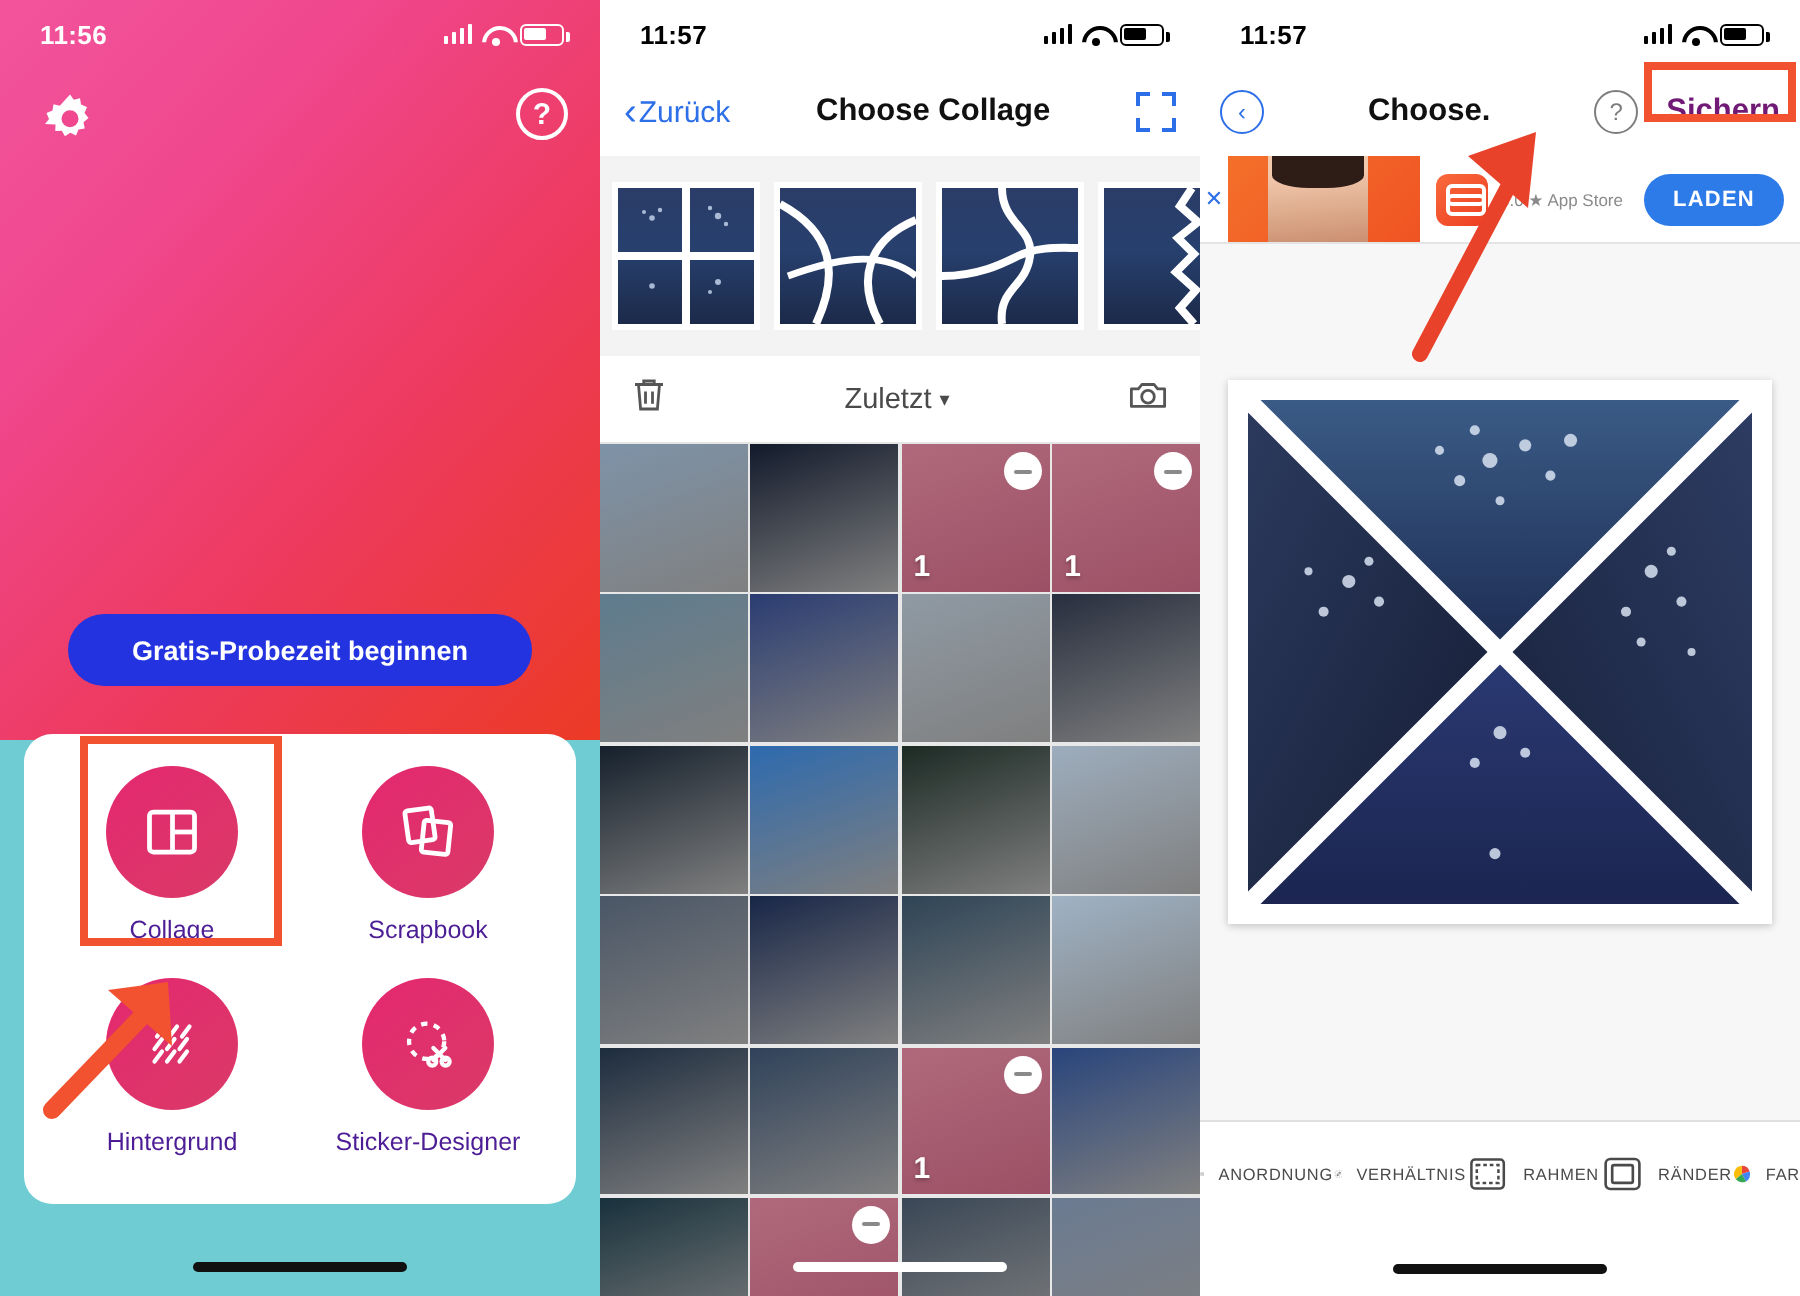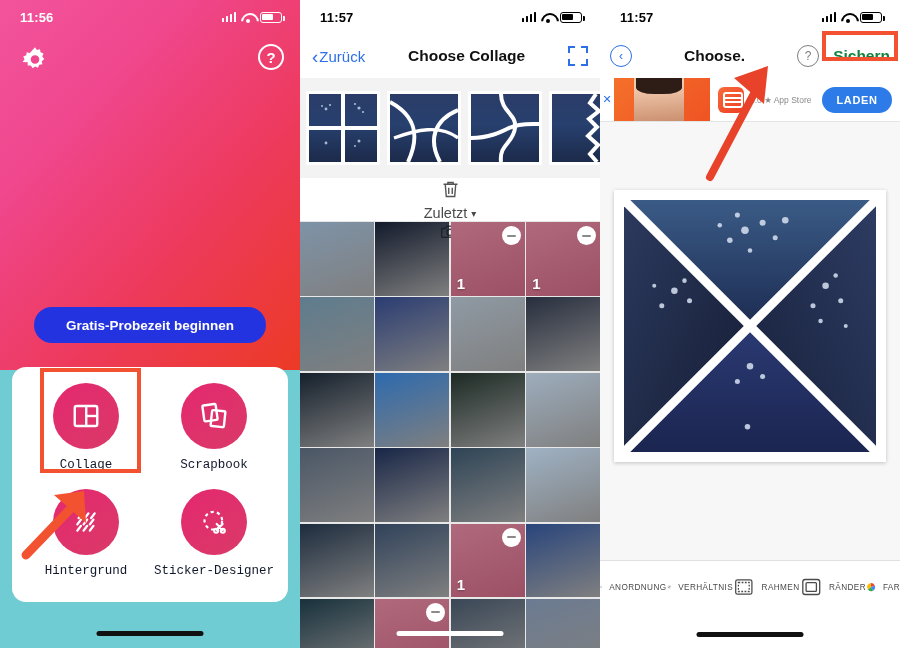--- a/index.html
+++ b/index.html
@@ -63,22 +63,22 @@
     background:#fff; border-radius:14px; z-index:6;
     display:grid; grid-template-columns:1fr 1fr; grid-template-rows:1fr 1fr;
     padding:16px 10px 8px;
   }
   .tile { display:flex; flex-direction:column; align-items:center; }
   .tile-circle {
     width:66px; height:66px; border-radius:50%;
     background:linear-gradient(140deg,#E4286F,#DA3A68);
     display:flex; align-items:center; justify-content:center;
   }
-  .tile-label { margin-top:9px; font-size:12.5px; color:#0f172a; text-align:center;
-                line-height:1.25;font-family:Liberation Mono, monospace; }
+  .tile-label { margin-top:9px; font-size:12.5px; color:#4c1d95; text-align:center;
+                line-height:1.25; }
   .hl-box { position:absolute; border:4px solid #F2522F; z-index:9; pointer-events:none; }
   .hl-collage { left:40px; top:368px; width:101px; height:105px; }
   svg.arrow { position:absolute; z-index:10; pointer-events:none; overflow:visible; }
   .home-ind { position:absolute; bottom:12px; left:50%; transform:translateX(-50%);
               width:107px; height:5px; border-radius:3px; background:#111; z-index:8; }
 
   
   .s2 { background:#fff; color:#000; }
   .s2 .navbar { height:44px; display:flex; align-items:center;
                 justify-content:space-between; padding:0 12px; background:#fff; }
@@ -93,21 +93,21 @@
   .expand-icon span:nth-child(4){right:0;bottom:0;border-left:none;border-top:none}
 
   .thumb-strip { height:100px; background:#F3F3F3; display:flex; align-items:center;
                  gap:7px; padding:0 6px; overflow:hidden; }
   .thumb { width:74px; height:74px; flex:none; background:#fff; padding:3px;
            position:relative; cursor:pointer; }
   .thumb .fw { position:absolute; inset:3px;
                background:linear-gradient(180deg,#2B3C68 0%,#27406E 45%,#1C2A4A 100%); }
 
   .tool-row { height:44px; display:flex; align-items:center; justify-content:space-between;
-              padding:0 14px; background:#fff; border-bottom:1px solid #E6E6E6;flex-direction:column; }
+              padding:0 14px; background:#fff; border-bottom:1px solid #E6E6E6; }
   .zuletzt { font-size:14.5px; color:#4a4a4a; display:flex; align-items:center; gap:4px; cursor:pointer; }
   .zuletzt .cd { font-size:10px; }
 
   .photo-grid { display:grid; grid-template-columns:repeat(4,1fr); gap:1.5px;
                 background:#e8e8e8; }
   .ph { position:relative; aspect-ratio:1/1; overflow:hidden; cursor:pointer; }
   .ph .sel-badge { position:absolute; right:4px; top:4px; width:19px; height:19px;
                    border-radius:50%; background:#fff; display:flex;
                    align-items:center; justify-content:center; }
   .ph .sel-badge::after { content:""; width:9px; height:2px; background:#8a8a8a; border-radius:1px; }
@@ -116,21 +116,21 @@
   .s2 .home-ind { background:#fff; }
 
   
   .s3 { background:#F7F7F7; }
   .s3 .navbar { height:44px; display:flex; align-items:center; background:#fff;
                 padding:0 10px; justify-content:space-between; }
   .circ-btn { width:22px; height:22px; border-radius:50%; border:1.5px solid #2C6FE8;
               color:#2C6FE8; display:flex; align-items:center; justify-content:center;
               font-size:12px; cursor:pointer; }
   .circ-btn.grey { border-color:#7d7d7d; color:#7d7d7d; }
-  .save-link { color:#15803d; font-size:15.5px; font-weight:600; cursor:pointer; }
+  .save-link { color:#701a75; font-size:15.5px; font-weight:600; cursor:pointer; }
   .hl-save { left:822px; top:31px; width:76px; height:30px; border-width:4px; }
 
   .adbar { height:44px; background:#fff; display:flex; align-items:center;
            border-bottom:1px solid #e4e4e4; position:relative; overflow:hidden; }
   .ad-close { width:14px; text-align:center; font-size:11px; color:#2C6FE8; }
   .ad-hero { width:96px; height:44px; position:relative; overflow:hidden;
              background:linear-gradient(135deg,#F4702A,#EF5323); }
   .ad-face { position:absolute; left:20px; top:0; width:50px; height:44px;
              background:linear-gradient(175deg,#F3C9AE 20%,#C98E6E 100%); }
   .ad-face::before { content:""; position:absolute; left:2px; top:0; width:46px; height:16px;

